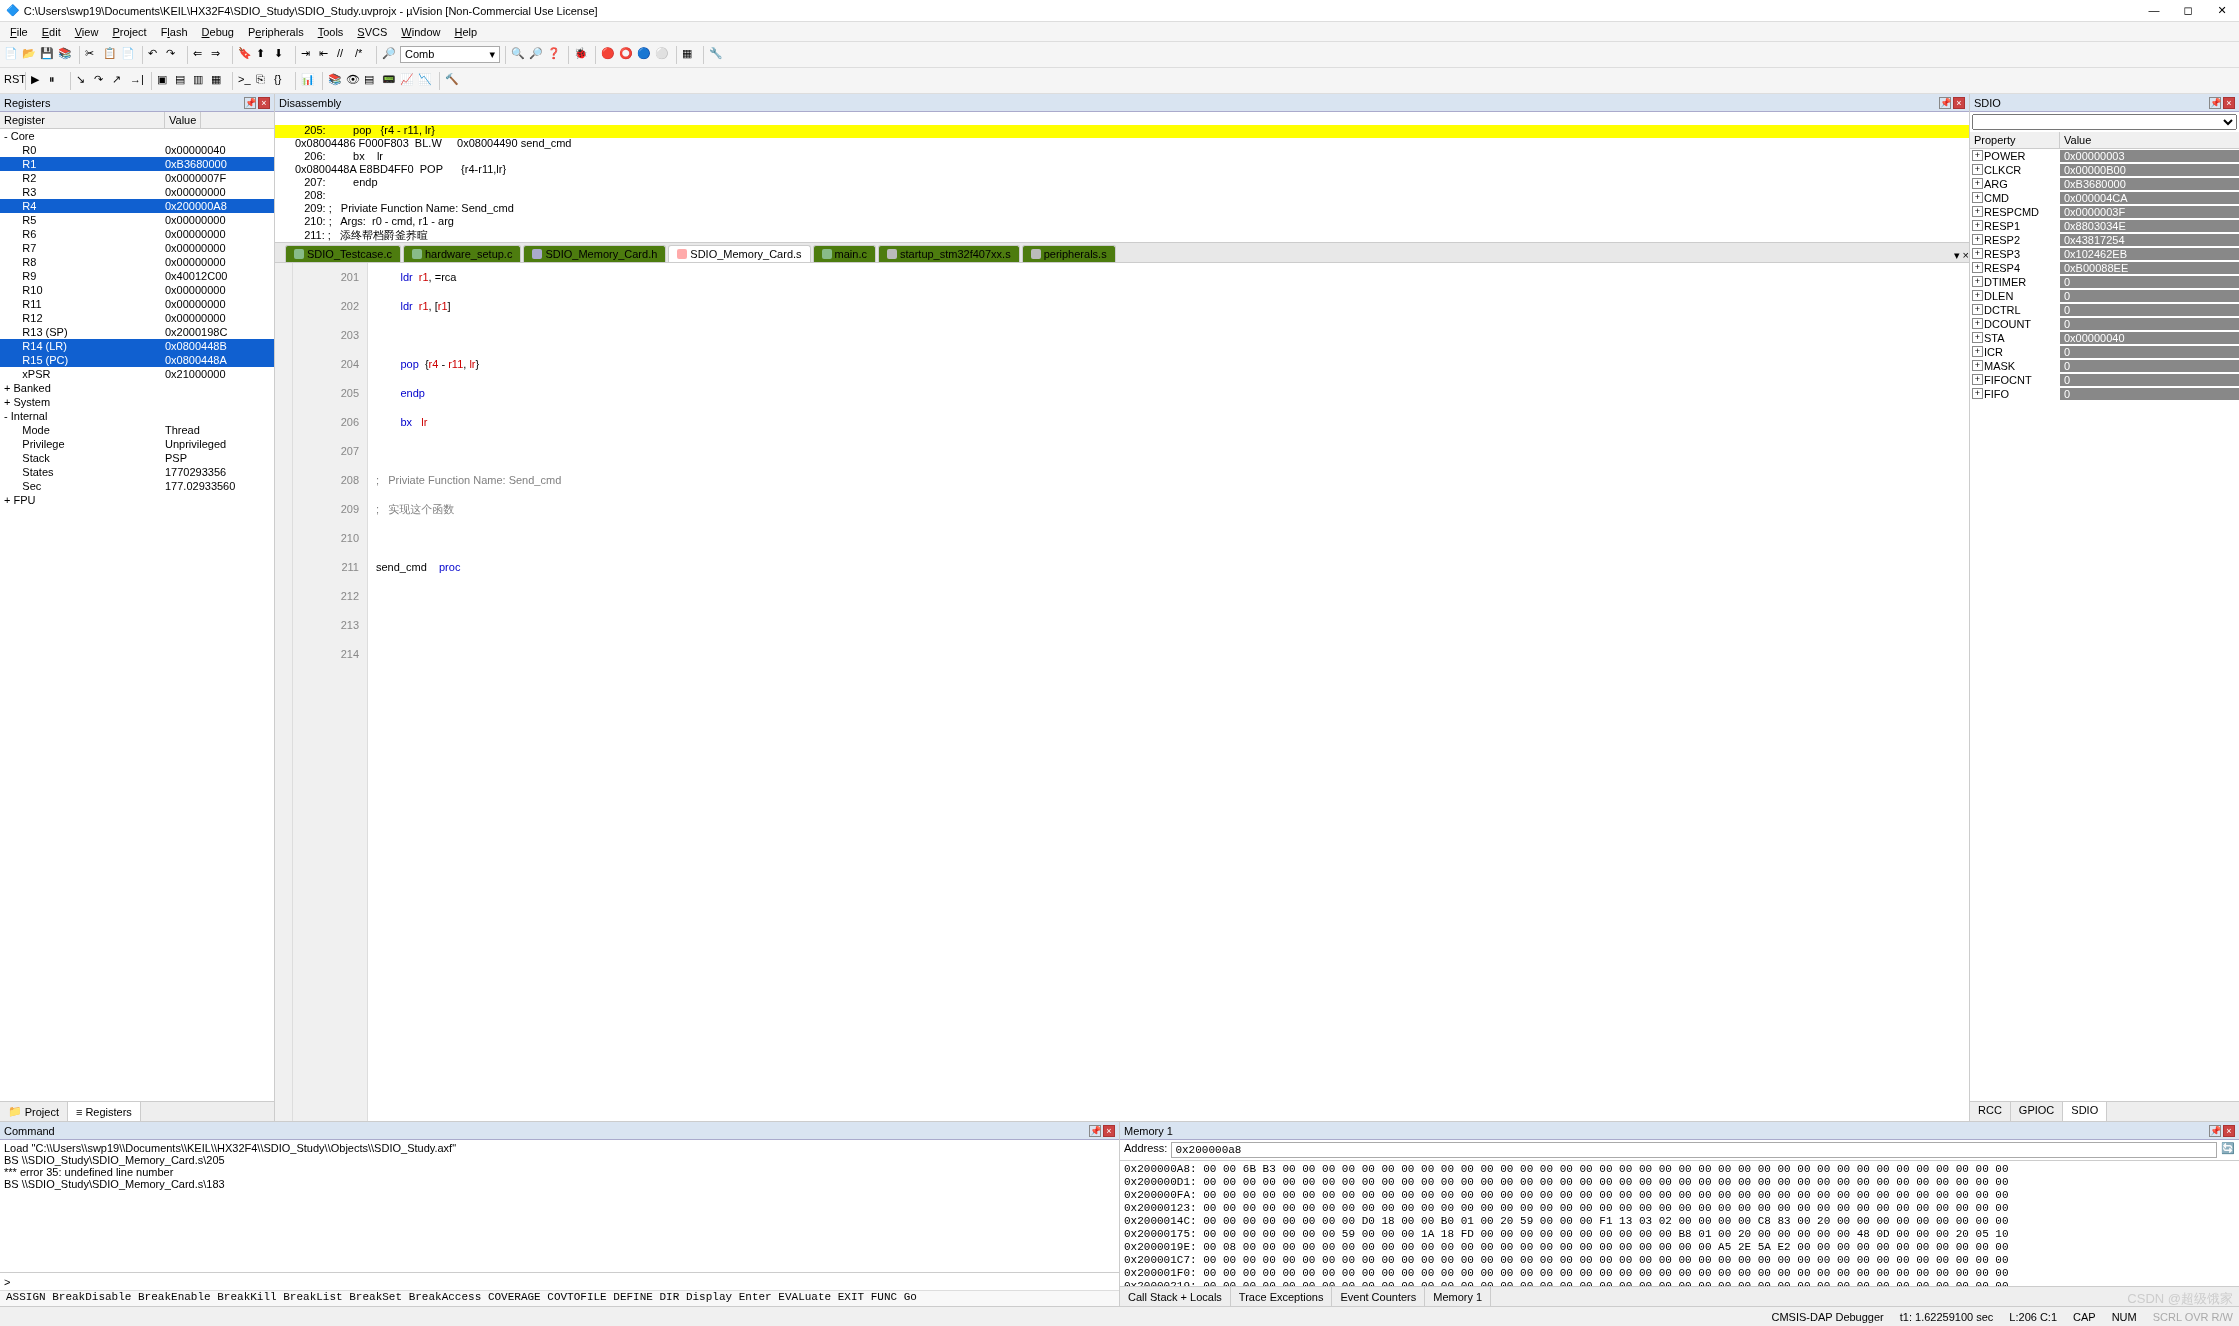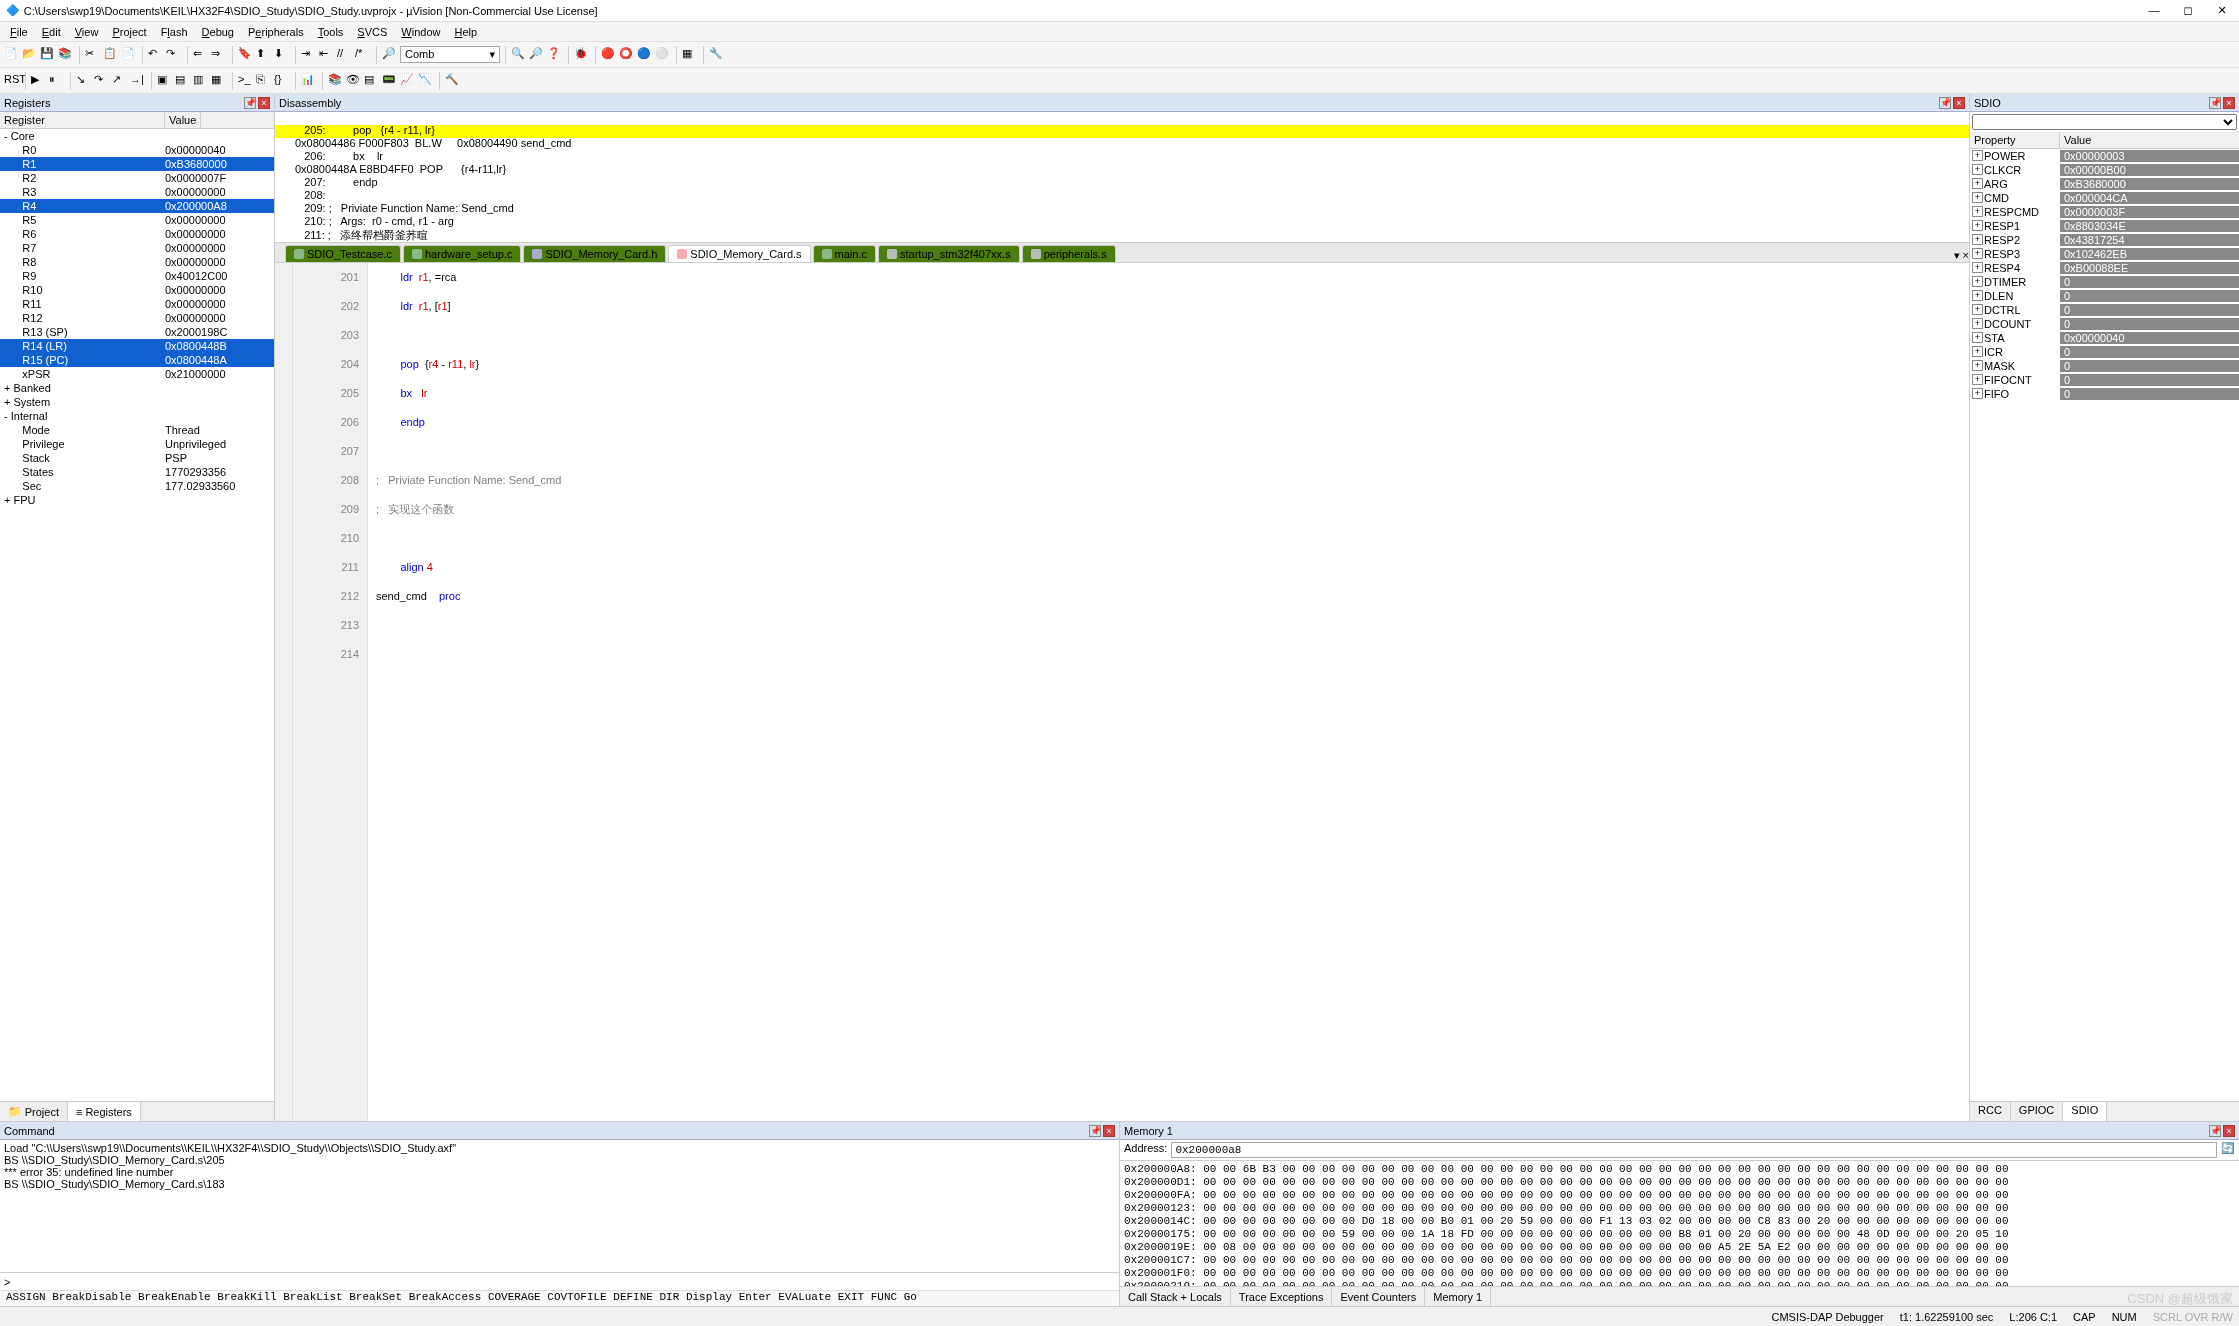--- a/index.html
+++ b/index.html
@@ -375,27 +375,26 @@
           <div>211</div>
           <div>212</div>
           <div>213</div>
           <div>214</div>
         </div>
       <div class="code" id="code">
           <div>        <span class="kw">ldr</span>  <span class="op">r1</span>, =rca</div>
           <div>        <span class="kw">ldr</span>  <span class="op">r1</span>, [<span class="op">r1</span>]</div>
           <div>        </div>
           <div>        <span class="kw">pop</span>  {<span class="op">r4</span> - <span class="op">r11</span>, <span class="op">lr</span>}</div>
+          <div>        <span class="kw">endp</span></div>
           <div>        <span class="kw">bx</span>   <span class="op">lr</span></div>
-          <div>        <span class="kw">endp</span></div>
           <div></div>
           <div><span class="cm">;   Priviate Function Name: Send_cmd</span></div>
           <div><span class="cm">;   实现这个函数</span></div>
           <div></div>
-          <div>        <span class="kw">align</span> <span class="num">4</span></div>
           <div>send_cmd    <span class="kw">proc</span></div>
         </div>
     </div>
   </div>
 
   <div class="right">
     <div class="panel-header">
       <span>SDIO</span>
       <div class="ctrls">
           <span>📌</span>

